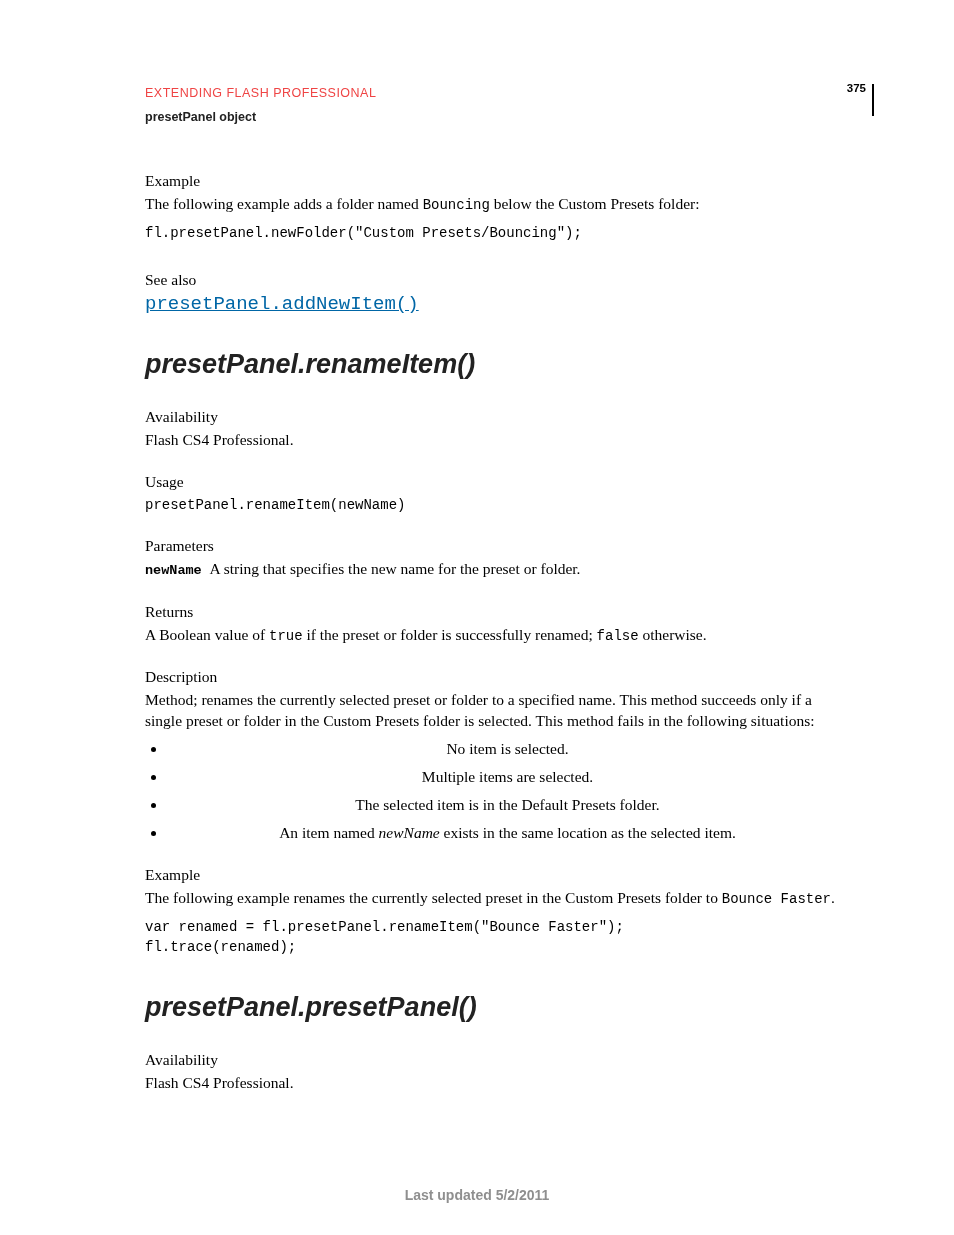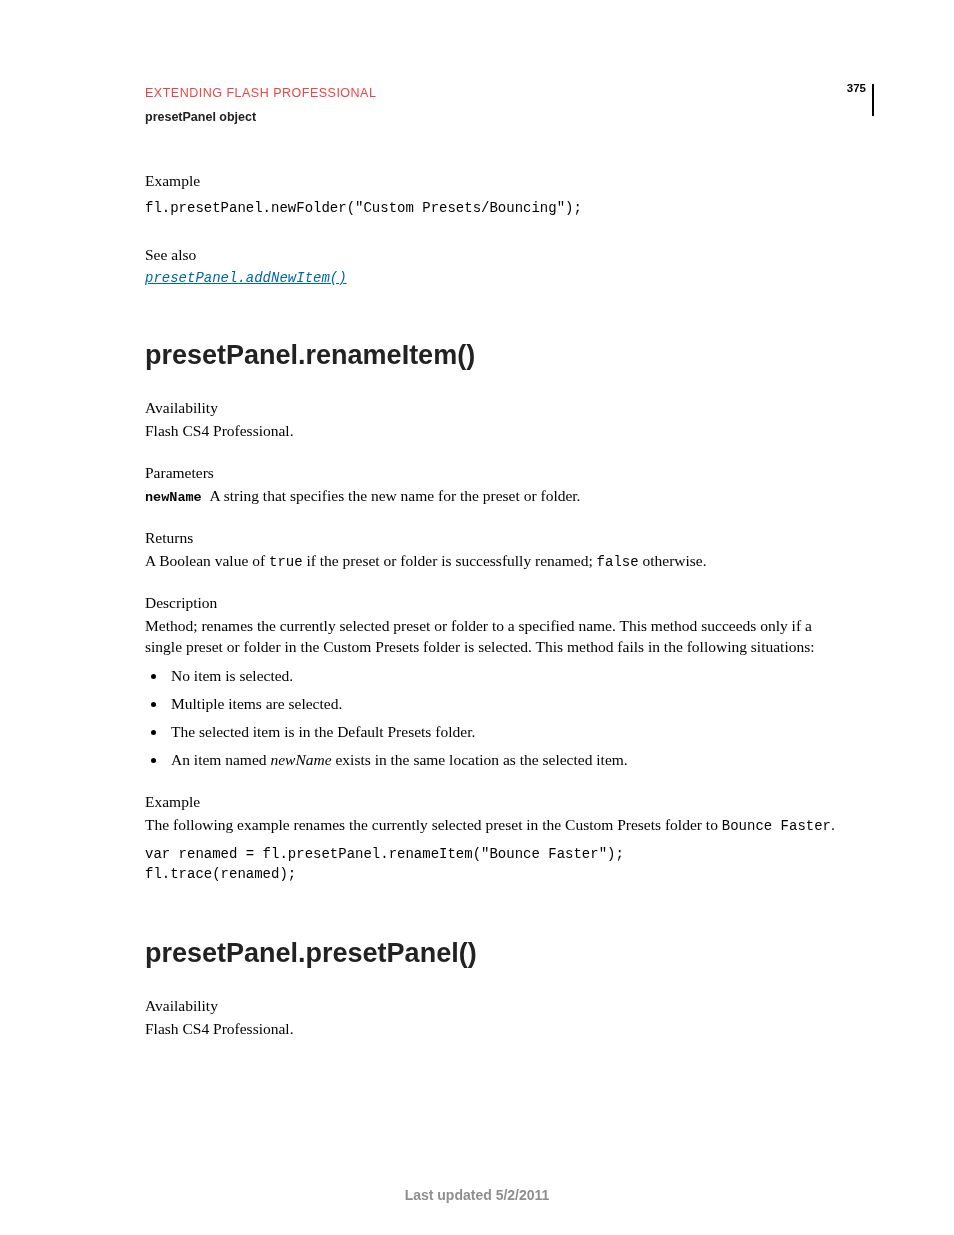--- a/index.html
+++ b/index.html
@@ -74,42 +74,43 @@
   }
   .code-block {
     font-family: "Courier New", Courier, monospace;
     font-size: 14px;
     white-space: pre;
     line-height: 1.45;
     margin: 8px 0 0 0;
   }
   .link {
     font-family: "Courier New", Courier, monospace;
-    font-size: 14px;
+    font-size: 19px;
     color: #0066a6;
-    font-style: italic;
   }
   .h2 {
     font-family: "Myriad Pro", "Helvetica Neue", Arial, sans-serif;
     font-weight: 700;
     font-size: 27px;
     color: #222;
-    margin: 54px 0 28px 0;
+    margin: 34px 0 28px 0;
+    font-style: italic;
   }
   .block { margin-bottom: 28px; }
   .block-sm { margin-bottom: 22px; }
   ul.bullets {
     margin: 8px 0 0 0;
     padding-left: 22px;
   }
   ul.bullets li {
     font-size: 15.5px;
     line-height: 1.35;
     margin-bottom: 7px;
     padding-left: 4px;
+    text-align: center;
   }
   .param-name {
     font-family: "Courier New", Courier, monospace;
     font-size: 13.5px;
     font-weight: 700;
   }
   .italic { font-style: italic; }
   .footer {
     position: absolute;
     bottom: 32px;
@@ -130,35 +131,42 @@
   <div class="header">
     <div class="header-border"></div>
     <div class="page-num">375</div>
     <div class="header-title">EXTENDING FLASH PROFESSIONAL</div>
     <div class="header-sub">presetPanel object</div>
   </div>
 
 
   <div class="block">
     <div class="sec-head">Example</div>
+    <div class="body">
+      <span>The following example adds a folder named </span><span class="code">Bouncing</span><span> below the Custom Presets folder:</span>
+    </div>
     <div class="code-block">fl.presetPanel.newFolder("Custom Presets/Bouncing");</div>
   </div>
 
   <div class="block">
     <div class="sec-head">See also</div>
     <a class="link" href="#">presetPanel.addNewItem()</a>
   </div>
 
   <div class="h2">presetPanel.renameItem()</div>
 
   <div class="block-sm">
     <div class="sec-head">Availability</div>
     <div class="body">Flash CS4 Professional.</div>
   </div>
 
+  <div class="block-sm">
+    <div class="sec-head">Usage</div>
+    <div class="code-block" style="margin-top:2px;">presetPanel.renameItem(newName)</div>
+  </div>
 
   <div class="block-sm">
     <div class="sec-head">Parameters</div>
     <div class="body">
       <span class="param-name">newName</span>&nbsp;&nbsp;<span>A string that specifies the new name for the preset or folder.</span>
     </div>
   </div>
 
   <div class="block-sm">
     <div class="sec-head">Returns</div>

